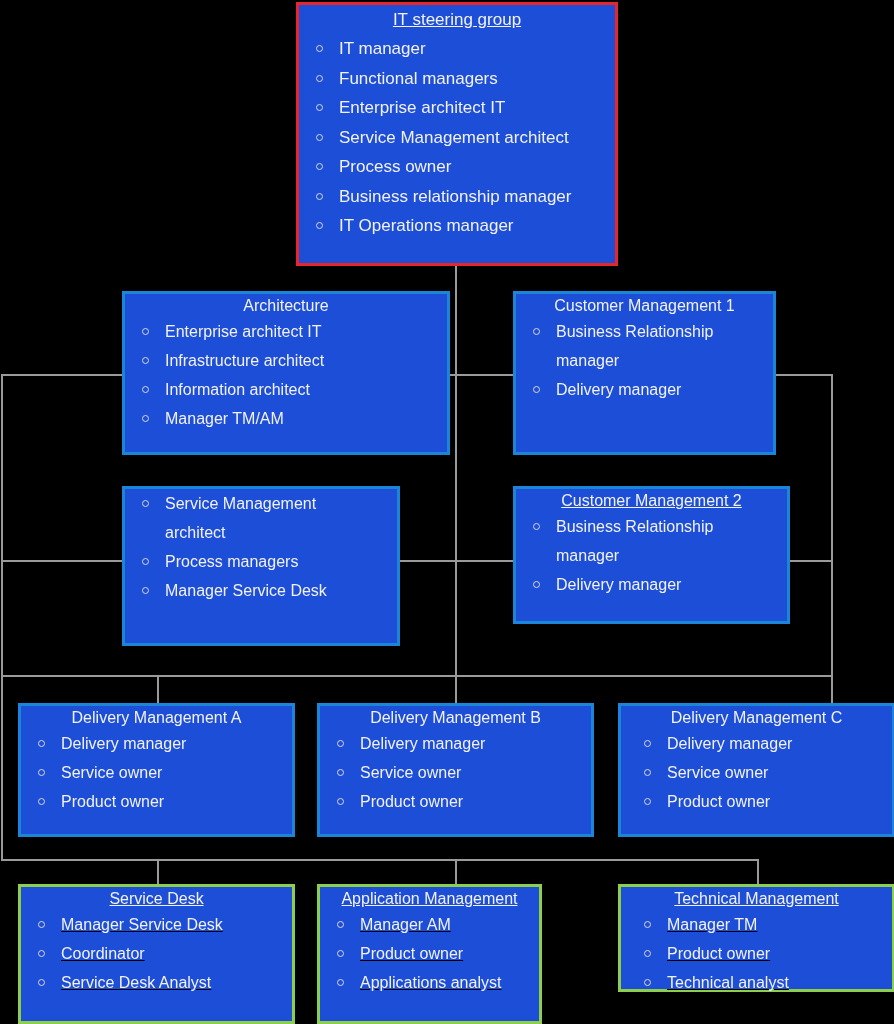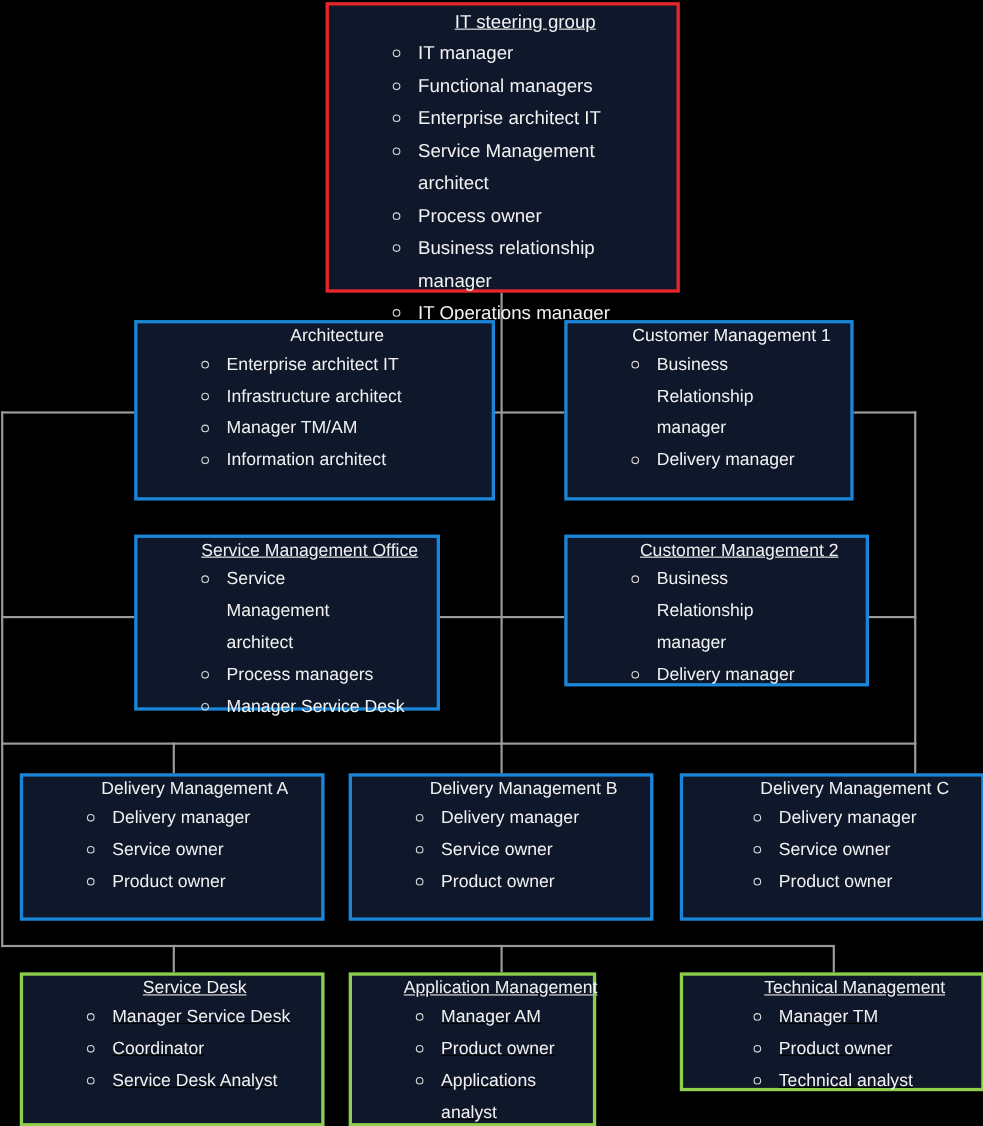--- a/index.html
+++ b/index.html
@@ -22,24 +22,23 @@
     position: absolute;
     background: #9a9a9a;
   }
   .conn.v { width: 2px; }
   .conn.h { height: 2px; }
 
   
   .node {
     position: absolute;
     box-sizing: border-box;
-    background: #0f172a;
+    background: #1d4ed8;
     border: 3px solid #1b86d8;
     z-index: 5;
-    padding-left: 41px;
   }
   .node.red   { border-color: #e8262a; }
   .node.blue  { border-color: #1b86d8; }
   .node.green { border-color: #8dce4a; text-decoration: underline; }
 
   .node-title {
     text-align: center;
     color: #f2f2f2;
     font-size: 16px;
     line-height: 20px;
@@ -121,35 +120,34 @@
       <li><span class="bullet"></span><span class="lbl">Business relationship manager</span></li>
       <li><span class="bullet"></span><span class="lbl">IT Operations manager</span></li>
     </ul>
   </div>
 
   <div class="node blue" style="left:122px; top:291px; width:328px; height:164px;">
     <div class="node-title">Architecture</div>
     <ul class="node-list">
       <li><span class="bullet"></span><span class="lbl">Enterprise architect IT</span></li>
       <li><span class="bullet"></span><span class="lbl">Infrastructure architect</span></li>
+      <li><span class="bullet"></span><span class="lbl">Information architect</span></li>
       <li><span class="bullet"></span><span class="lbl">Manager TM/AM</span></li>
-      <li><span class="bullet"></span><span class="lbl">Information architect</span></li>
     </ul>
   </div>
 
   <div class="node blue" style="left:513px; top:291px; width:263px; height:164px;">
     <div class="node-title">Customer Management 1</div>
     <ul class="node-list wrap">
       <li style="padding-right:40px;"><span class="bullet"></span><span class="lbl">Business Relationship manager</span></li>
       <li><span class="bullet"></span><span class="lbl">Delivery manager</span></li>
     </ul>
   </div>
 
   <div class="node blue" style="left:122px; top:486px; width:278px; height:160px;">
-    <div class="node-title underline">Service Management Office</div>
     <ul class="node-list wrap">
       <li style="padding-right:70px;"><span class="bullet"></span><span class="lbl">Service Management architect</span></li>
       <li><span class="bullet"></span><span class="lbl">Process managers</span></li>
       <li><span class="bullet"></span><span class="lbl">Manager Service Desk</span></li>
     </ul>
   </div>
 
   <div class="node blue" style="left:513px; top:486px; width:277px; height:138px;">
     <div class="node-title underline">Customer Management 2</div>
     <ul class="node-list wrap">

